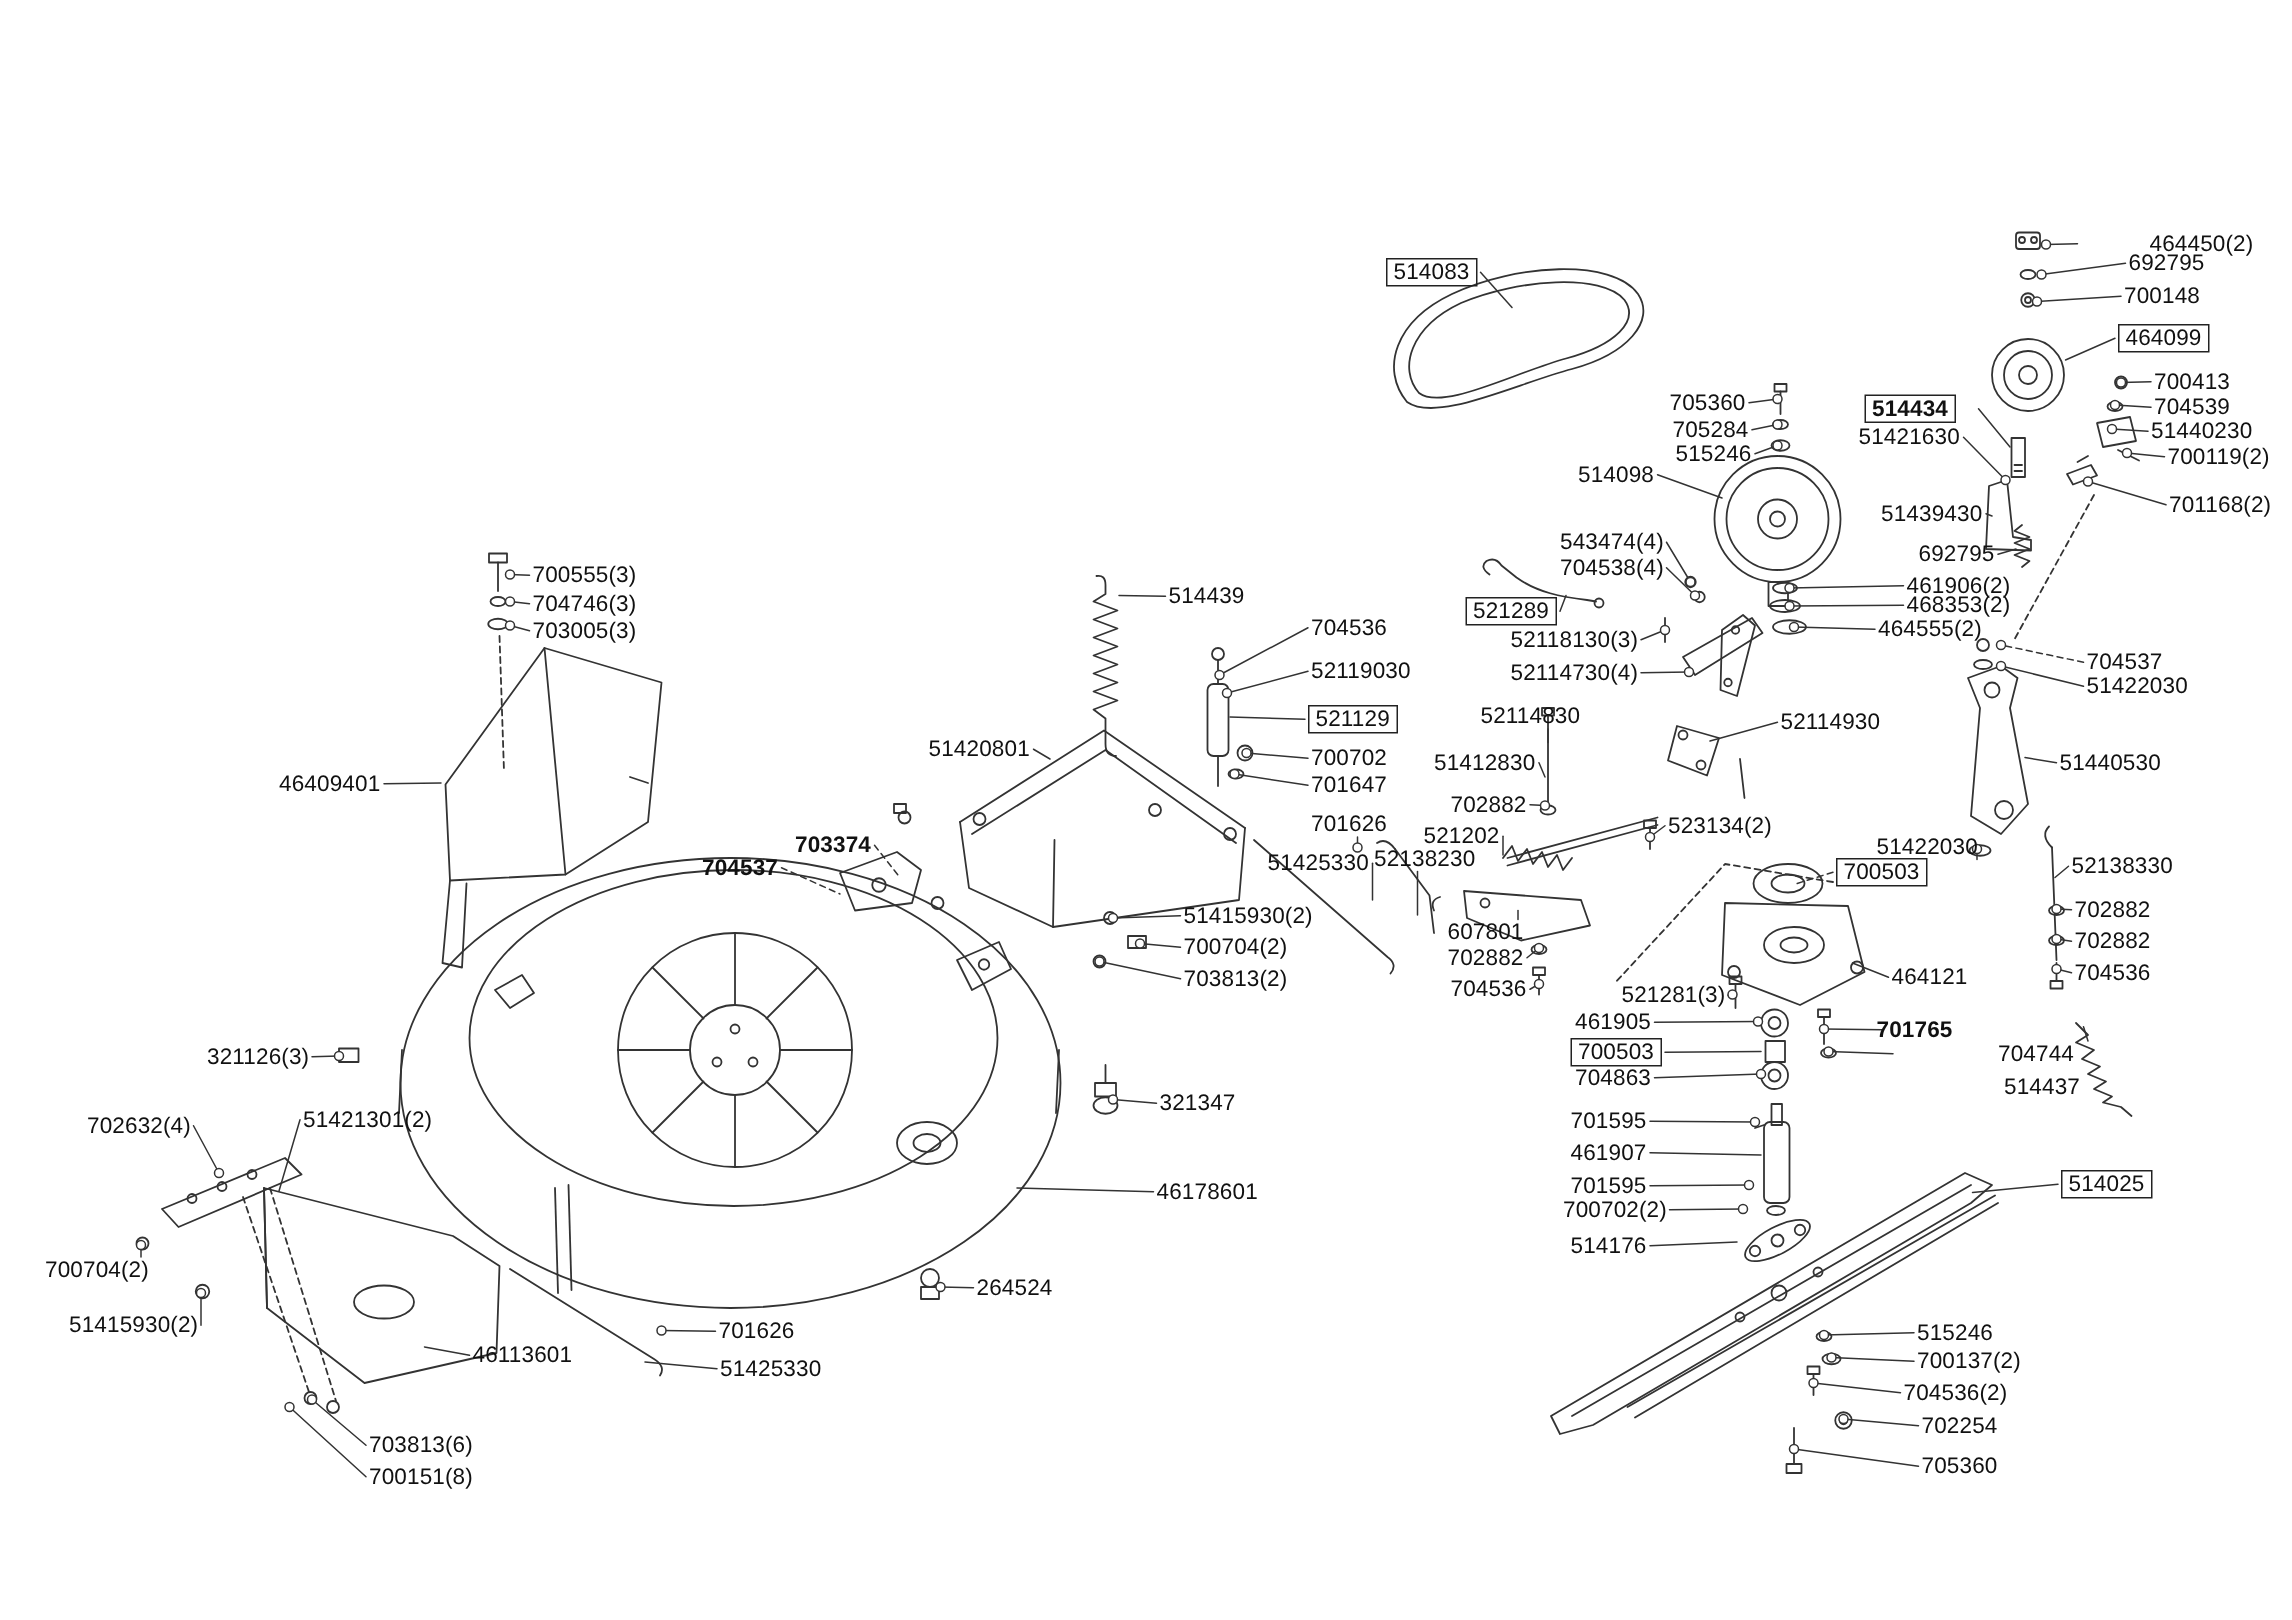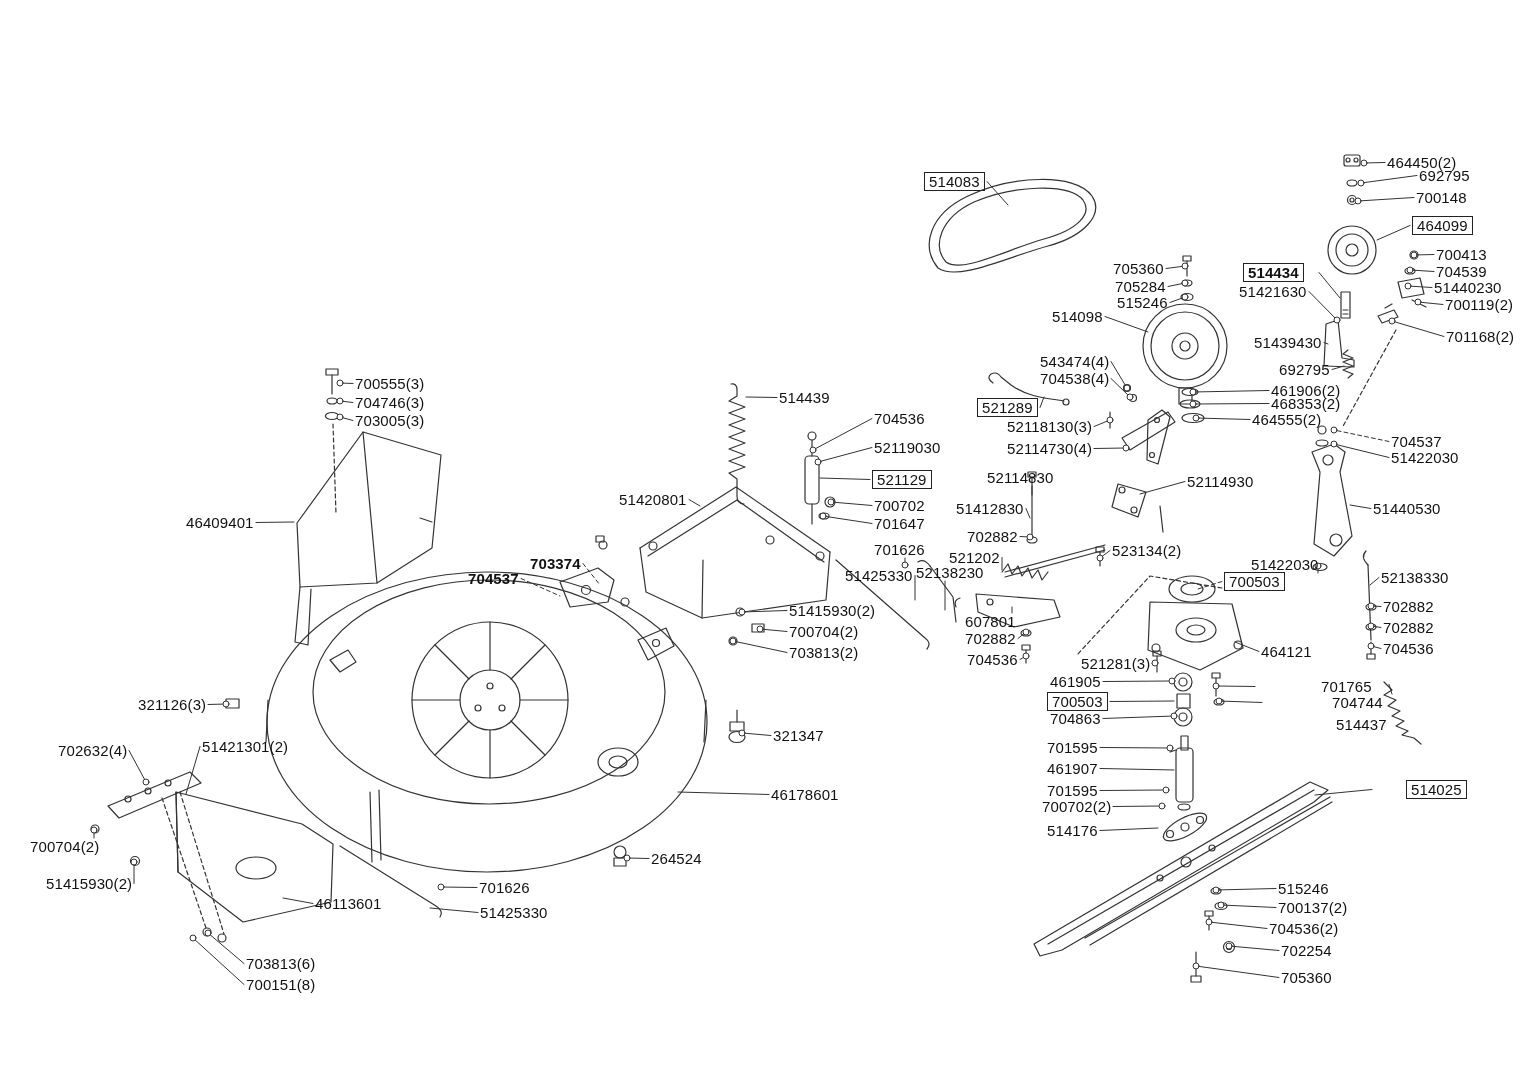--- a/index.html
+++ b/index.html
@@ -451,21 +451,21 @@
     <div class="part-label" style="left: 619px; top: 491px;">51420801</div>
     <div class="part-label bold" style="left: 530px; top: 555px;">703374</div>
     <div class="part-label bold" style="left: 468px; top: 570px;">704537</div>
     <div class="part-label" style="left: 789px; top: 602px;">51415930(2)</div>
     <div class="part-label" style="left: 789px; top: 623px;">700704(2)</div>
     <div class="part-label" style="left: 789px; top: 644px;">703813(2)</div>
     <div class="part-label" style="left: 874px; top: 541px;">701626</div>
     <div class="part-label" style="left: 845px; top: 567px;">51425330</div>
     <div class="part-label" style="left: 916px; top: 564px;">52138230</div>
     <div class="part-label boxed" style="left: 924px; top: 172px;">514083</div>
-    <div class="part-label" style="left: 1387px; top: 154px;">464450(2)</div>
+    <div class="part-label" style="left: 1433px; top: 154px;">464450(2)</div>
     <div class="part-label" style="left: 1419px; top: 167px;">692795</div>
     <div class="part-label" style="left: 1416px; top: 189px;">700148</div>
     <div class="part-label boxed" style="left: 1412px; top: 216px;">464099</div>
     <div class="part-label" style="left: 1436px; top: 246px;">700413</div>
     <div class="part-label" style="left: 1436px; top: 263px;">704539</div>
     <div class="part-label" style="left: 1434px; top: 279px;">51440230</div>
     <div class="part-label" style="left: 1445px; top: 296px;">700119(2)</div>
     <div class="part-label boxed" style="left: 1243px; top: 263px; font-weight: bold;">514434</div>
     <div class="part-label" style="left: 1239px; top: 283px;">51421630</div>
     <div class="part-label" style="left: 1446px; top: 328px;">701168(2)</div>
@@ -498,28 +498,28 @@
     <div class="part-label" style="left: 1383px; top: 619px;">702882</div>
     <div class="part-label" style="left: 1383px; top: 640px;">704536</div>
     <div class="part-label boxed" style="left: 1224px; top: 572px;">700503</div>
     <div class="part-label" style="left: 965px; top: 613px;">607801</div>
     <div class="part-label" style="left: 965px; top: 630px;">702882</div>
     <div class="part-label" style="left: 967px; top: 651px;">704536</div>
     <div class="part-label" style="left: 1081px; top: 655px;">521281(3)</div>
     <div class="part-label" style="left: 1050px; top: 673px;">461905</div>
     <div class="part-label boxed" style="left: 1047px; top: 692px;">700503</div>
     <div class="part-label" style="left: 1050px; top: 710px;">704863</div>
-    <div class="part-label" style="left: 1321px; top: 678px;">701765</div>
+    <div class="part-label" style="left: 1251px; top: 678px; font-weight: bold;">701765</div>
     <div class="part-label" style="left: 1332px; top: 694px;">704744</div>
     <div class="part-label" style="left: 1261px; top: 643px;">464121</div>
     <div class="part-label" style="left: 1336px; top: 676px; margin-top: 40px;">514437</div>
     <div class="part-label" style="left: 1047px; top: 739px;">701595</div>
     <div class="part-label" style="left: 1047px; top: 760px;">461907</div>
     <div class="part-label" style="left: 1047px; top: 782px;">701595</div>
     <div class="part-label" style="left: 1042px; top: 798px;">700702(2)</div>
     <div class="part-label" style="left: 1047px; top: 822px;">514176</div>
-    <div class="part-label boxed" style="left: 1374px; top: 780px; margin-left: 32px;">514025</div>
+    <div class="part-label boxed" style="left: 1374px; top: 780px;">514025</div>
     <div class="part-label" style="left: 1278px; top: 880px;">515246</div>
     <div class="part-label" style="left: 1278px; top: 899px;">700137(2)</div>
     <div class="part-label" style="left: 1269px; top: 920px;">704536(2)</div>
     <div class="part-label" style="left: 1281px; top: 942px;">702254</div>
     <div class="part-label" style="left: 1281px; top: 969px;">705360</div>
   </div>
 
 </body></html>

